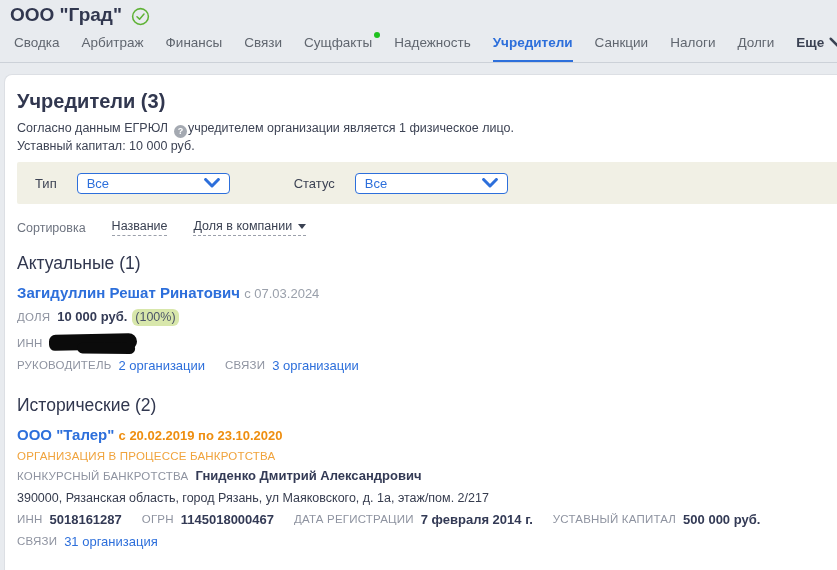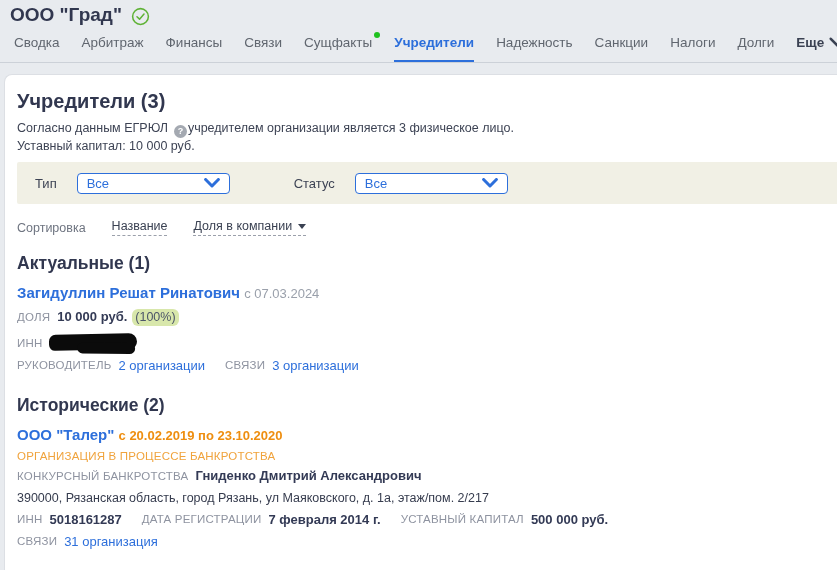--- a/index.html
+++ b/index.html
@@ -67,21 +67,21 @@
   .sort-row { margin-top: 15px; font-size: 12.5px; display: flex; align-items: center; gap: 26px; }
   .sort-label { color: #6e7480; }
   .sort-opt { color: #3a4152; border-bottom: 1px dashed #9ba0ab; padding-bottom: 2px; cursor: pointer; }
   .sort-opt.with-tri { display: inline-flex; align-items: center; gap: 6px; }
   .tri {
     display: inline-block; width: 0; height: 0;
     border-left: 4px solid transparent; border-right: 4px solid transparent;
     border-top: 5px solid #3a4152;
   }
   
-  .group-heading { font-size: 17.5px; font-weight: bold; color: #31374f; margin-top: 17px; }
+  .group-heading { font-size: 17.5px; font-weight: normal; color: #31374f; margin-top: 17px; }
   
   .entry { margin-top: 9px; }
   .entry + .group-heading { margin-top: 21px; }
   .entry-head { font-size: 15px; line-height: 19px; }
   .name-link { color: #2d6fdb; font-weight: bold; text-decoration: none; cursor: pointer; }
   .since-gray { font-size: 13px; color: #9aa0ab; }
   .period-orange { font-size: 13px; color: #ee8e10; font-weight: bold; }
   .row { margin-top: 5px; font-size: 13px; line-height: 17px; display: flex; align-items: baseline; flex-wrap: wrap; }
   .lbl { font-size: 11.5px; color: #8e93a0; letter-spacing: .2px; margin-right: 7px; }
   .val { font-weight: bold; color: #333a55; }
@@ -119,38 +119,38 @@
   </div>
   <nav class="tabs">
     <span class="tab">Сводка</span>
     <span class="tab">Арбитраж</span>
     <span class="tab">Финансы</span>
     <span class="tab">Связи</span>
     <span class="tab">
       <span>Сущфакты</span>
       <i class="dot"></i>
     </span>
+    <span class="tab">Надежность</span>
     <span class="tab active">Учредители</span>
-    <span class="tab">Надежность</span>
     <span class="tab">Санкции</span>
     <span class="tab">Налоги</span>
     <span class="tab">Долги</span>
     <span class="tab more">
       <span>Еще</span>
       <svg width="17" height="11" viewBox="0 0 17 11">
         <path d="M1.8 1.8 L8.5 8.6 L15.2 1.8" fill="none" stroke="#3a4152" stroke-width="2.6" stroke-linecap="round" stroke-linejoin="round"></path>
       </svg>
     </span>
   </nav>
 </header>
 
 <main class="card">
   <div class="section-title">Учредители (3)</div>
   <p class="desc">
-    <span>Согласно данным ЕГРЮЛ</span><span class="help-icon">?</span><span>учредителем организации является 3 физическое лицо.</span>
+    <span>Согласно данным ЕГРЮЛ</span><span class="help-icon">?</span><span>учредителем организации является 1 физическое лицо.</span>
   </p>
   <p class="desc">Уставный капитал: 10 000 руб.</p>
 
   <div class="filter-bar">
     <span class="filter-label">Тип</span>
     <div class="select">
       <span class="sel-val">Все</span>
       <svg width="16" height="10" viewBox="0 0 16 10">
         <path d="M1.6 1.5 L8 8 L14.4 1.5" fill="none" stroke="#2d6fdb" stroke-width="3" stroke-linecap="round" stroke-linejoin="round"></path>
       </svg>
@@ -214,20 +214,24 @@
       <span class="lbl">КОНКУРСНЫЙ БАНКРОТСТВА</span>
       <span class="val">Гниденко Дмитрий Александрович</span>
     </div>
     <div class="address">390000, Рязанская область, город Рязань, ул Маяковского, д. 1а, этаж/пом. 2/217</div>
     <div class="row">
       <span class="pair">
         <span class="lbl">ИНН</span>
         <span class="val">5018161287</span>
       </span>
       <span class="pair">
+        <span class="lbl">ОГРН</span>
+        <span class="val">1145018000467</span>
+      </span>
+      <span class="pair">
         <span class="lbl">ДАТА РЕГИСТРАЦИИ</span>
         <span class="val">7 февраля 2014 г.</span>
       </span>
       <span class="pair">
         <span class="lbl">УСТАВНЫЙ КАПИТАЛ</span>
         <span class="val">500 000 руб.</span>
       </span>
     </div>
     <div class="row">
       <span class="pair">

